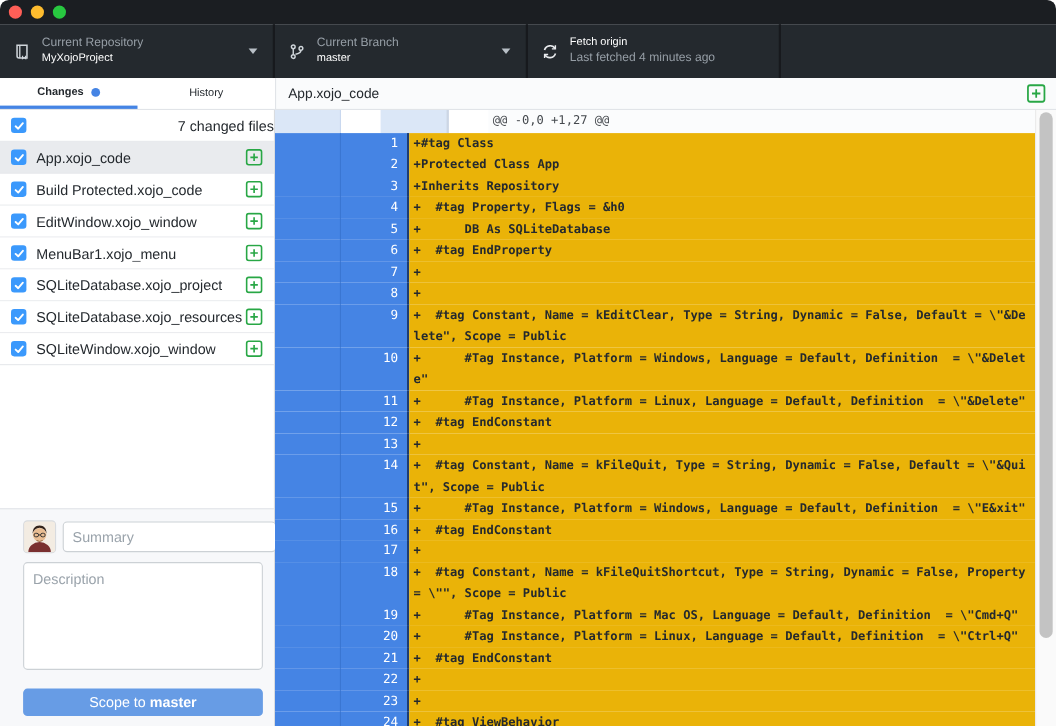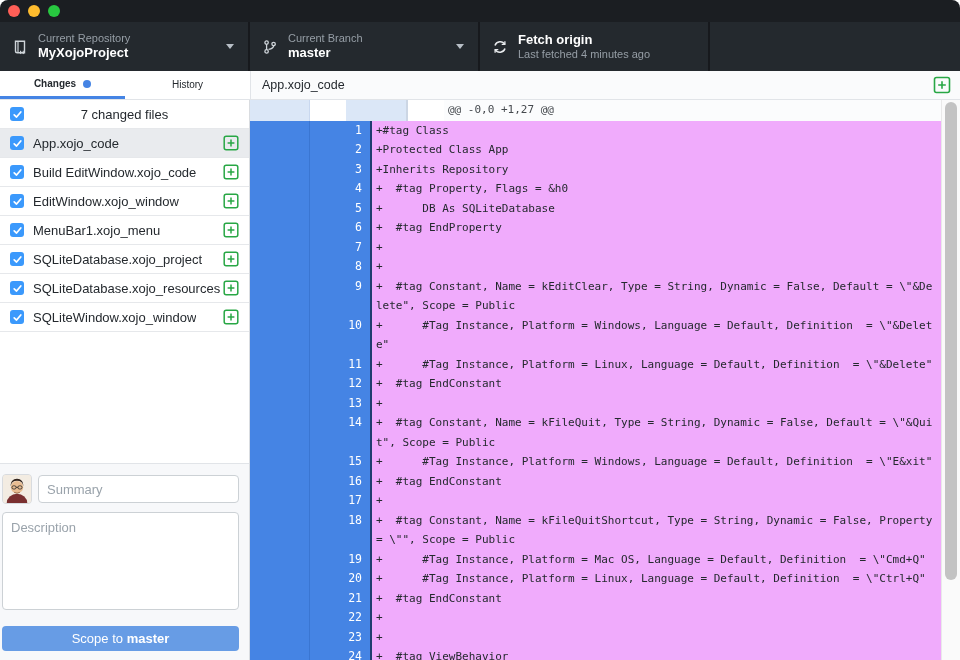--- a/index.html
+++ b/index.html
@@ -15,21 +15,21 @@
   .t-close { background:#ff5f57; } .t-min { background:#febc2e; } .t-zoom { background:#28c840; }
 
   
   .toolbar { height:49px; background:#24292e; display:flex; flex:0 0 auto; }
   .tb-sec { display:flex; align-items:center; padding:0 0 0 12px; border-right:2px solid #17191d; cursor:default; }
   .tb-repo { width:250px; } .tb-branch { width:230px; } .tb-fetch { width:230px; }
   .tb-rest { flex:1; border-right:none; }
   .tb-icon { width:16px; height:16px; flex:0 0 auto; margin-right:10px; }
   .tb-texts { display:flex; flex-direction:column; line-height:1.25; min-width:0;justify-content:flex-end; }
   .tb-label { font-size:11px; color:#969ea6; }
-  .tb-value { font-size:13px; font-weight:bold; color:#ffffff; }
+  .tb-value { font-size:10px; font-weight:normal; color:#ffffff; }
   .chevron { width:0; height:0; border-left:4px solid transparent; border-right:4px solid transparent;
              border-top:5px solid #b8bfc6; margin-left:auto; margin-right:14px; }
 
   
   .tabbar { height:29px; display:flex; flex:0 0 auto; background:#fff; }
   .tabs-left { width:250px; display:flex; border-bottom:1px solid #e1e4e8; }
   .tab { flex:1; display:flex; align-items:center; justify-content:center; font-size:10px;
          color:#24292e; border-bottom:2px solid transparent; cursor:pointer; }
   .tab.active { font-weight:bold; border-bottom:3px solid #4584e4; }
   .tab .dot { width:8px; height:8px; border-radius:50%; background:#4584e4; margin-left:7px; }
@@ -37,34 +37,34 @@
              border-bottom:1px solid #e1e4e8; border-left:1px solid #e1e4e8; padding:0 9px 0 11px; }
   .filebar-path { font-size:12.5px; color:#24292e; }
   .plus-box { margin-left:auto; width:18px; height:18px; }
 
   
   .content { flex:1; display:flex; min-height:0; }
 
   
   .sidebar { width:250px; border-right:1px solid #d9dce0; display:flex; flex-direction:column; background:#fff; }
   .list-header { height:29px; flex:0 0 auto; position:relative; display:flex; align-items:center;
-                 justify-content:center; border-bottom:1px solid #e6e8eb; font-size:13px; color:#24292e; }
+                 justify-content:flex-end; border-bottom:1px solid #e6e8eb; font-size:13px; color:#24292e; }
   .list-header .checkbox { position:absolute; left:10px; }
   .file-row { height:29px; flex:0 0 auto; display:flex; align-items:center;
               border-bottom:1px solid #e6e8eb; cursor:pointer; background:#fff; }
   .file-row.selected { background:#e9ebee; }
   .checkbox { width:14px; height:14px; border-radius:3px; background:#3b99fc; display:inline-flex;
               align-items:center; justify-content:center; flex:0 0 auto; }
   .file-row .checkbox { margin:0 9px 0 10px; }
   .file-name { font-size:13px; color:#24292e; white-space:nowrap; overflow:hidden; }
   .status-icon { margin-left:auto; margin-right:10px; width:16px; height:16px; flex:0 0 auto; }
   .sidebar-spacer { flex:1; }
 
   
-  .commit-box { flex:0 0 auto; border-top:1px solid #e1e4e8; background:#f7f8fa; padding:10px 10px 9px 2px; }
+  .commit-box { flex:0 0 auto; border-top:1px solid #e1e4e8; background:#f7f8fa; padding:10px 10px 9px 21px; }
   .commit-row1 { display:flex; align-items:center; }
   .avatar { width:30px; height:30px; border-radius:4px; border:1px solid #d8dbdf; overflow:hidden;
             flex:0 0 auto; background:#f3ece2; }
   .summary-input { flex:1; height:28px; margin-left:6px; border:1px solid #ccd1d5; border-radius:4px;
                    padding:0 8px; font-size:13px; font-family:"Liberation Sans", sans-serif; color:#24292e; background:#fff; outline:none; }
   .summary-input::placeholder, .desc-input::placeholder { color:#9aa3ab; opacity:1; }
   .desc-input { width:100%; height:98px; margin-top:8px; border:1px solid #ccd1d5; border-radius:4px;
                 padding:7px 8px; font-size:13px; font-family:"Liberation Sans", sans-serif; color:#24292e;
                 background:#fff; resize:none; outline:none; }
   .commit-btn { width:100%; height:25px; margin-top:12px; border:none; border-radius:4px;
@@ -85,21 +85,21 @@
   .diff-row.hunk { height:20.5px; line-height:20.5px; font-size:11px;gap:36px; }
   .diff-row.hunk .gut { background:#dbe7f7; }
   .diff-row.hunk .gut.old { border-right:1px solid #c9d8ef; }
   .diff-row.hunk .gut.new { border-right:2px solid #ccd6e4; }
   .diff-row.hunk .code { background:#fbfcfd; color:#45494e; }
   
   .diff-row.add { min-height:19.5px; line-height:19.5px; font-size:11px; }
   .diff-row.add .gut { background:#4584e4; }
   .diff-row.add .gut.old { border-right:1px solid #3a76d2; }
   .diff-row.add .gut.new { border-right:2px solid #1f3d70; color:#ffffff; font-size:11.5px; }
-  .diff-row.add .code { background:#f0abfc; }
+  .diff-row.add .code { background:#eab308;font-weight:bold; }
 
   
   .scrollbar { position:absolute; top:0; right:0; width:19px; height:100%;
                background:#fafafa; border-left:1px solid #e9e9e9; }
   .scroll-thumb { position:absolute; top:2px; left:3px; width:12px; height:478px;
                   border-radius:6px; background:#c3c3c3; }
 </style>
 </head>
 <body>
 
@@ -195,21 +195,21 @@
       <rect x="1.2" y="1.2" width="13.6" height="13.6" rx="2"></rect>
       <path d="M8 4.6v6.8M4.6 8h6.8"></path>
     </svg>
   </div>
           <div class="file-row">
     <span class="checkbox">
       <svg width="11" height="11" viewBox="0 0 14 14" fill="none" stroke="#fff" stroke-width="2.2" stroke-linecap="round" stroke-linejoin="round">
                 <polyline points="2.8,7.4 5.8,10.2 11.2,3.8"></polyline>
               </svg>
     </span>
-    <span class="file-name">Build EditWindow.xojo_code</span>
+    <span class="file-name">Build Protected.xojo_code</span>
     <svg class="status-icon" viewBox="0 0 16 16" fill="none" stroke="#28a745" stroke-width="1.5">
       <rect x="1.2" y="1.2" width="13.6" height="13.6" rx="2"></rect>
       <path d="M8 4.6v6.8M4.6 8h6.8"></path>
     </svg>
   </div>
           <div class="file-row">
     <span class="checkbox">
       <svg width="11" height="11" viewBox="0 0 14 14" fill="none" stroke="#fff" stroke-width="2.2" stroke-linecap="round" stroke-linejoin="round">
                 <polyline points="2.8,7.4 5.8,10.2 11.2,3.8"></polyline>
               </svg>

